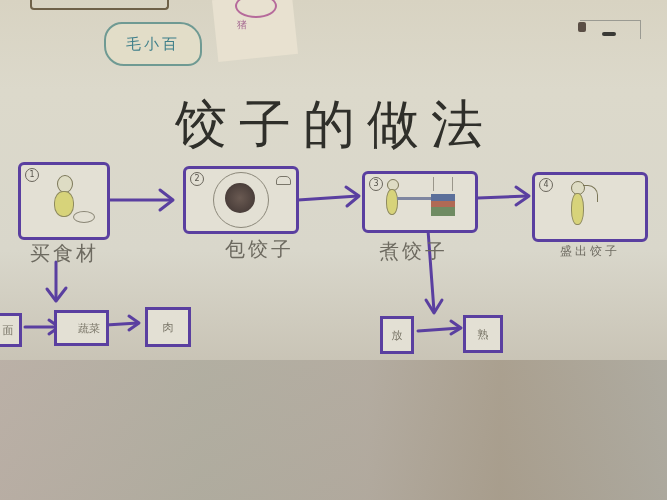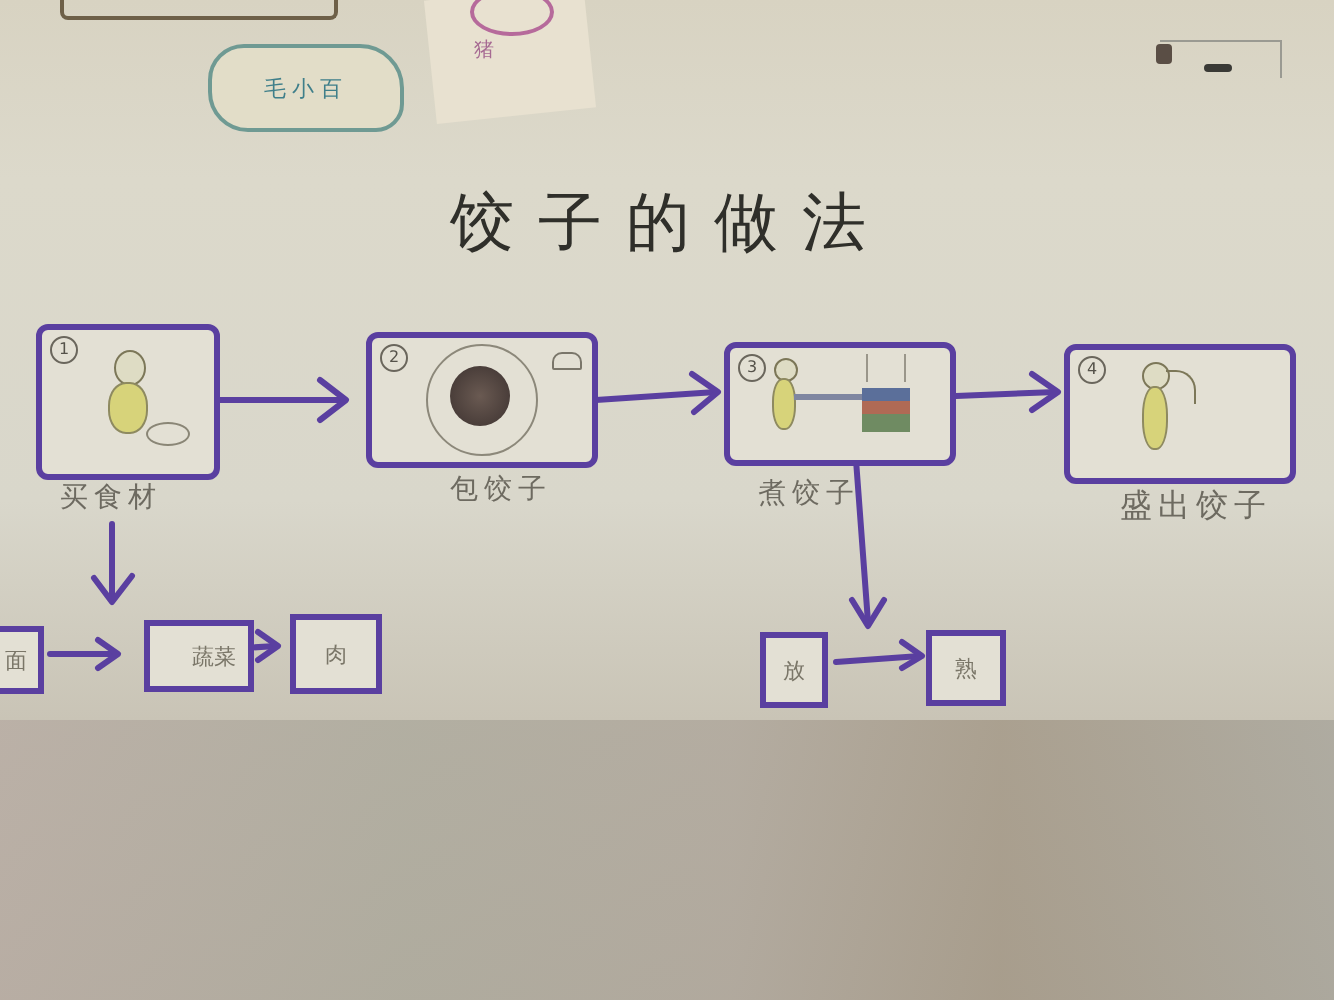--- a/index.html
+++ b/index.html
@@ -14,55 +14,55 @@
     opacity:.85;
   }
   .scrap-topleft {
     position:absolute; left:30px; top:-6px; width:135px; height:14px;
     border:2px solid #6e6048; border-top:none; border-radius:0 0 4px 4px;
   }
   .sticker {
     position:absolute; left:104px; top:22px; width:94px; height:40px;
     border:2px solid #6f9a93; border-radius:18px 22px 14px 20px;
     display:flex; align-items:center; justify-content:center;
-    color:#3f7f8a; font-size:11px; letter-spacing:3px;
+    color:#3f7f8a; font-size:15px; letter-spacing:3px;
     background:#e2ddc8;
   }
   .pink-scrap {
     position:absolute; left:215px; top:-4px; width:80px; height:62px;
     background:#e8e1d0; transform:rotate(-6deg);
   }
   .pink-blob {
     position:absolute; left:235px; top:-6px; width:38px; height:20px;
     border:2px solid #b66a9b; border-radius:50%;
   }
   .pink-text { position:absolute; left:237px; top:18px; color:#a66a92; font-size:10px; }
   .corner-note {
     position:absolute; left:580px; top:20px; width:60px; height:18px;
     border-top:1px solid #9a9a92; border-right:1px solid #9a9a92;
   }
   .corner-dot { position:absolute; left:578px; top:22px; width:8px; height:10px; background:#5a4e45; border-radius:2px; }
   .corner-dash { position:absolute; left:602px; top:32px; width:14px; height:4px; background:#3a3a36; border-radius:3px; }
 
   .title {
     position:absolute; left:155px; top:90px; width:360px; text-align:center;
-    font-family:"DejaVu Serif", serif; font-size:32px; color:#2f2f2a;
+    font-family:"DejaVu Serif", serif; font-size:52px; color:#2f2f2a;
     letter-spacing:12px; font-weight:normal;
   }
   .box {
     position:absolute; border:3px solid #5a3fa0; border-radius:6px;
     background:#e3e0d4;
   }
   .step-num {
     position:absolute; left:4px; top:3px; width:12px; height:12px;
     border:1px solid #6a665c; border-radius:50%;
     font-size:8px; line-height:12px; text-align:center; color:#55524a;
   }
   .step-label {
-    position:absolute; color:#6d6a60; font-size:14px; letter-spacing:3px;
+    position:absolute; color:#6d6a60; font-size:20px; letter-spacing:3px;
   }
   .small-box {
     position:absolute; border:3px solid #5a3fa0; background:#e3e0d4;
     display:flex; align-items:center; justify-content:center;
     color:#7a7668; font-size:11px;
   }
   svg.arrows { position:absolute; left:0; top:0; }
   .figure-body { position:absolute; border-radius:45%; background:#d7d37a; border:1px solid #8e8a60; }
   .figure-head { position:absolute; border-radius:50%; border:1px solid #7c7758; background:#dedcc4; }
 </style>
@@ -134,26 +134,26 @@
   <div style="position:absolute;left:68px;top:3px;width:18px;height:14px;border-left:1px solid #9a968a;border-right:1px solid #9a968a;"></div>
 </div>
 <div class="step-label" style="left:379px;top:238px;">煮饺子</div>
 
 <div class="box" style="left:532px;top:172px;width:110px;height:64px;">
   <div class="step-num">4</div>
   <div class="figure-head" style="left:36px;top:6px;width:12px;height:12px;"></div>
   <div class="figure-body" style="left:36px;top:18px;width:11px;height:30px;"></div>
   <div style="position:absolute;left:48px;top:10px;width:14px;height:16px;border-top:1px solid #7c7758;border-right:1px solid #7c7758;border-radius:0 10px 0 0;"></div>
 </div>
-<div class="step-label" style="left:560px;top:243px;font-size:16px;text-align:center;">盛出饺子</div>
+<div class="step-label" style="left:560px;top:243px;font-size:12px;text-align:center;">盛出饺子</div>
 
 <div class="small-box" style="left:-6px;top:313px;width:22px;height:28px;">
   <span>面</span>
 </div>
-<div class="small-box" style="left:72px;top:310px;width:34px;height:30px;padding-left:15px;">
+<div class="small-box" style="left:54px;top:310px;width:34px;height:30px;padding-left:15px;">
   <span>蔬菜</span>
 </div>
 <div class="small-box" style="left:145px;top:307px;width:40px;height:34px;">
   <span>肉</span>
 </div>
 
 <div class="small-box" style="left:380px;top:316px;width:28px;height:32px;">
   <span>放</span>
 </div>
 <div class="small-box" style="left:463px;top:315px;width:34px;height:32px;">

